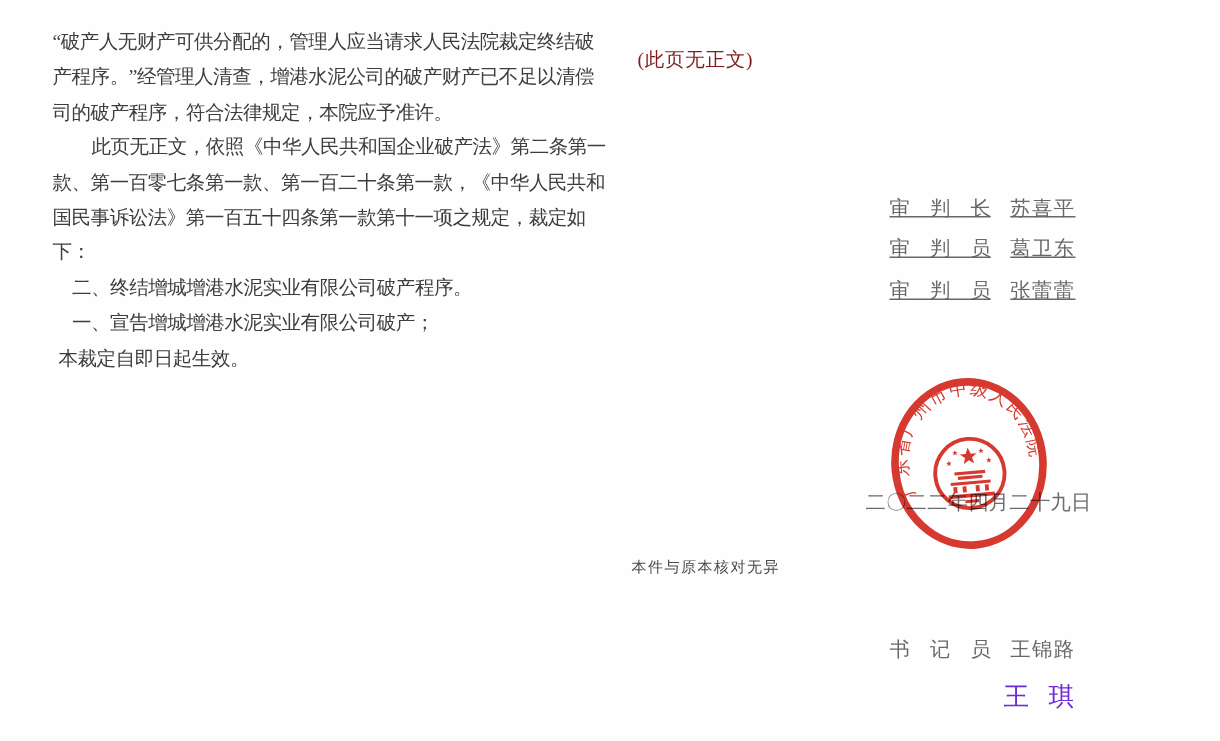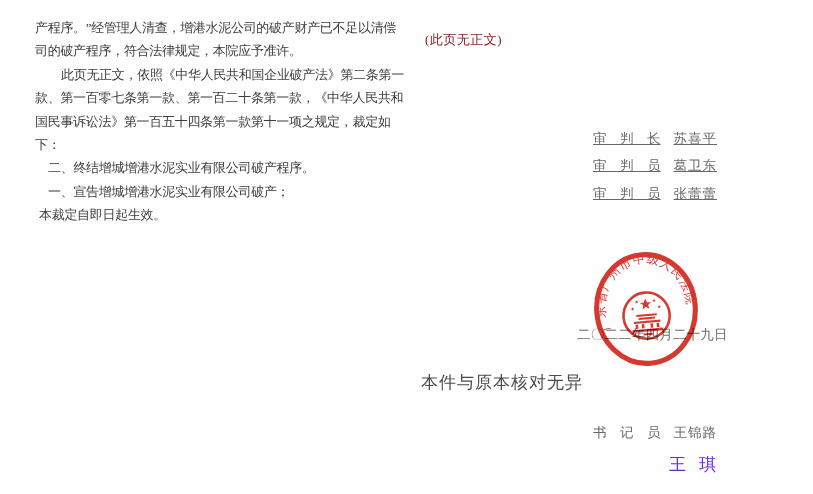--- a/index.html
+++ b/index.html
@@ -14,30 +14,31 @@
   .ind03{text-indent:4px;}
   .note-no-text{position:absolute;left:425px;top:31px;font-size:13px;color:#7f1d1d;letter-spacing:0.5px;}
   .judges{position:absolute;left:593px;top:125px;font-size:13.5px;color:#686868;text-decoration:underline;}
   .sig-row{height:27.3px;line-height:27.3px;white-space:nowrap;}
   .sig-name{margin-left:13px;letter-spacing:1px;}
   .date-line{position:absolute;left:577px;top:326px;font-size:13.5px;color:#6d6d6d;letter-spacing:0.2px;z-index:1;white-space:nowrap;}
   .seal{
     position:absolute;left:593px;top:251px;width:106px;height:116px;z-index:2;
     mix-blend-mode:multiply;opacity:0.92;transform:rotate(-5deg);
   }
-  .verify-note{position:absolute;left:421px;top:371px;font-size:17px;color:#4a4a4a;letter-spacing:1px;}
+  .verify-note{position:absolute;left:421px;top:371px;font-size:10px;color:#4a4a4a;letter-spacing:1px;}
   .clerk1{position:absolute;left:593px;top:424px;font-size:13.5px;color:#686868;white-space:nowrap;}
   .clerk2{position:absolute;left:669px;top:453px;font-size:17px;color:#6d28d9;letter-spacing:13px;white-space:nowrap;}
 </style>
 </head>
 <body>
 
 <div class="page">
 
   <div class="body-block">
+    <div class="line">“破产人无财产可供分配的，管理人应当请求人民法院裁定终结破</div>
     <div class="line">产程序。”经管理人清查，增港水泥公司的破产财产已不足以清偿</div>
     <div class="line">司的破产程序，符合法律规定，本院应予准许。</div>
     <div class="line ind2">此页无正文，依照《中华人民共和国企业破产法》第二条第一</div>
     <div class="line">款、第一百零七条第一款、第一百二十条第一款，《中华人民共和</div>
     <div class="line">国民事诉讼法》第一百五十四条第一款第十一项之规定，裁定如</div>
     <div class="line">下：</div>
     <div class="line ind1">二、终结增城增港水泥实业有限公司破产程序。</div>
     <div class="line ind1">一、宣告增城增港水泥实业有限公司破产；</div>
     <div class="line ind03">本裁定自即日起生效。</div>
   </div>

